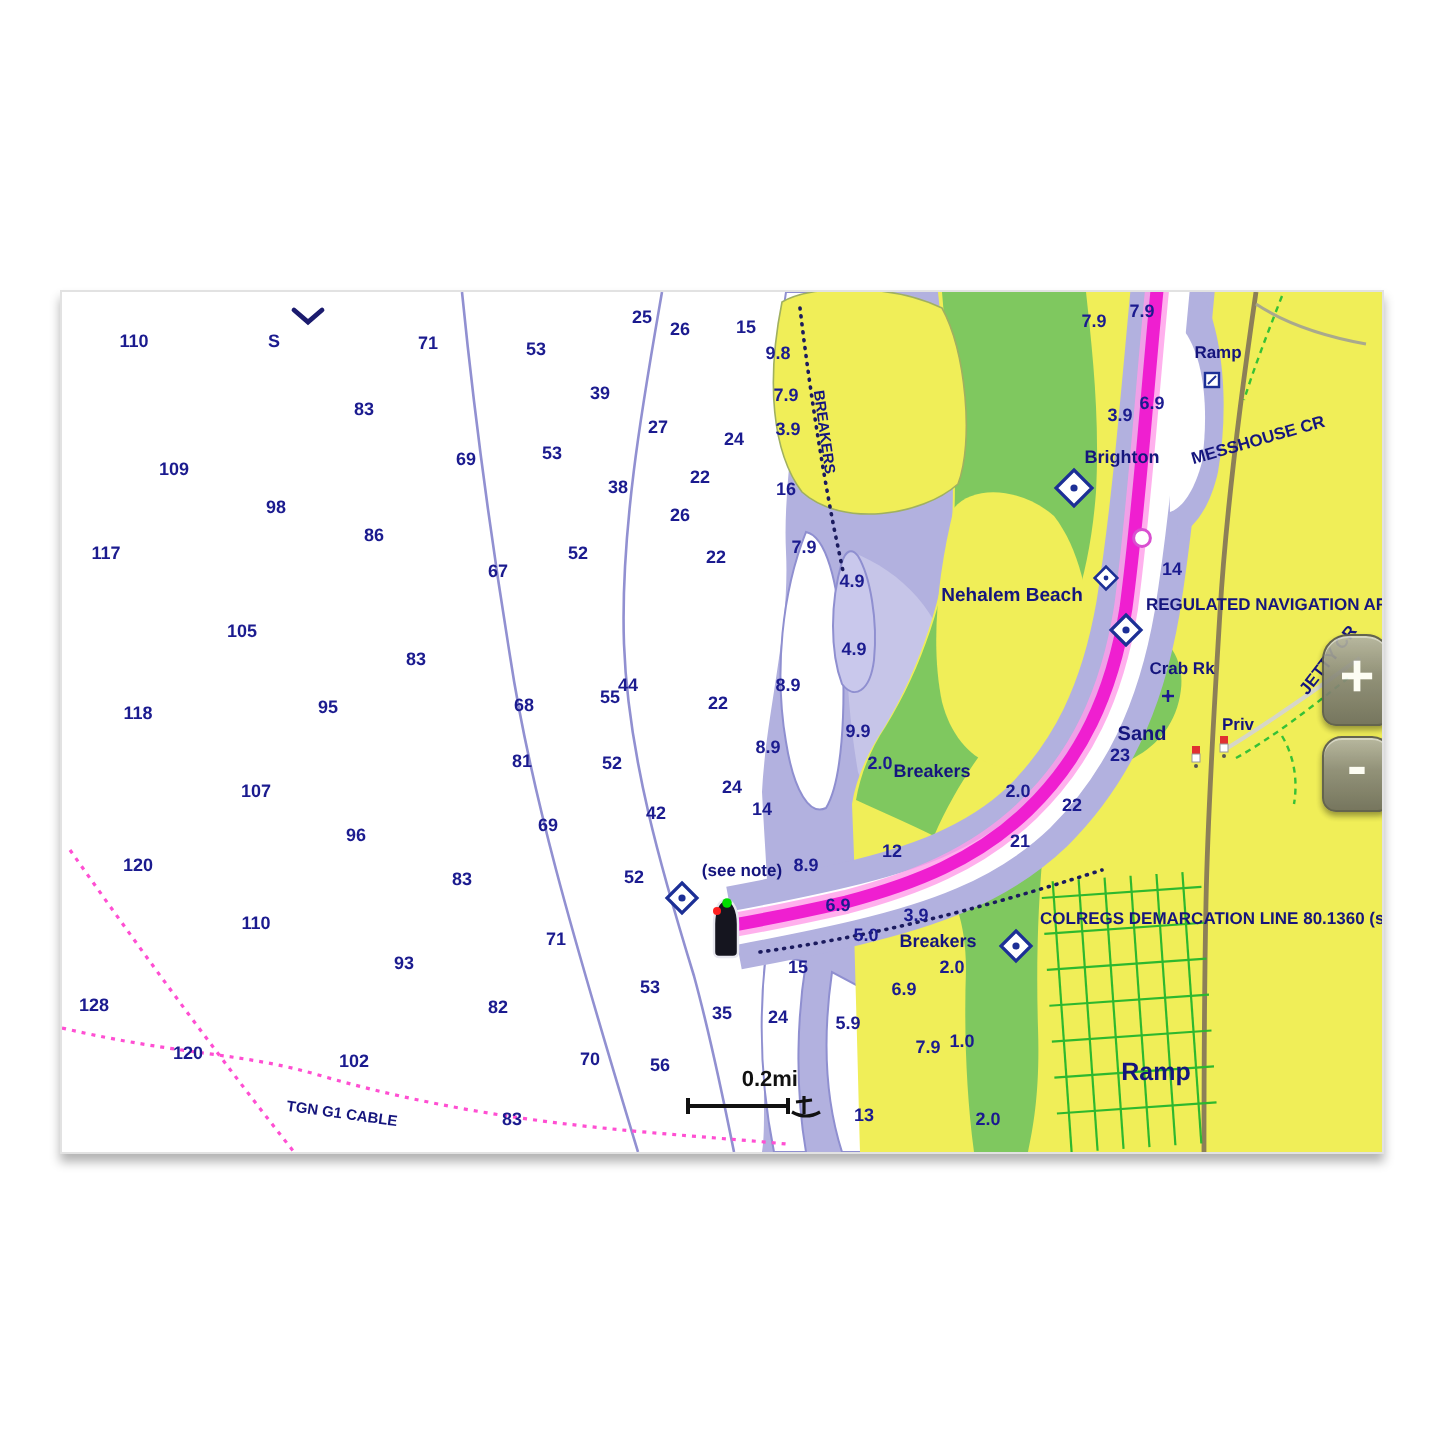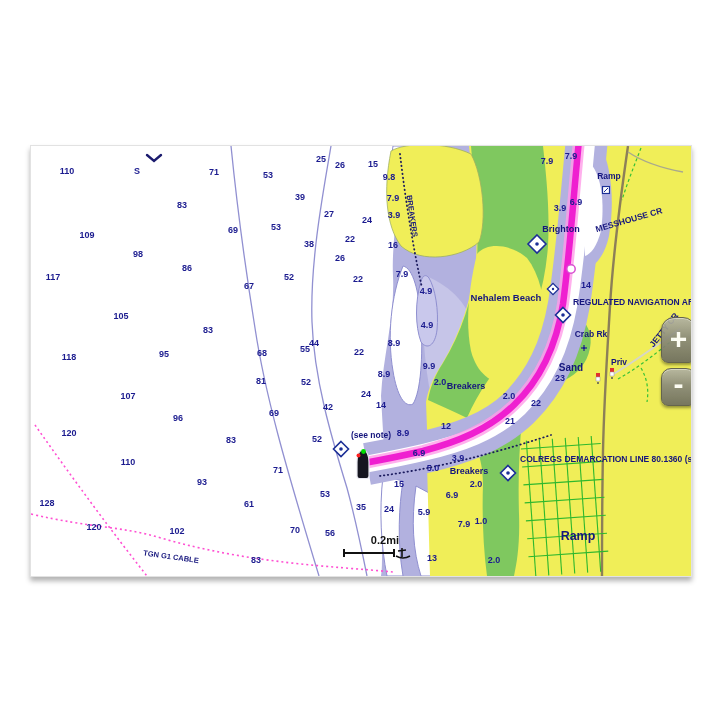--- a/index.html
+++ b/index.html
@@ -164,21 +164,21 @@
       <span class="snd" style="left: 97px; top: 316px;">110</span>
       <span class="snd" style="left: 247px; top: 324px;">71</span>
       <span class="snd" style="left: 16px; top: 345px; margin-top: 12px;">128</span>
       <span class="snd" style="left: 171px; top: 336px;">93</span>
       <span class="snd" style="left: 294px; top: 348px;">53</span>
       <span class="snd" style="left: 368px; top: 338px;">15</span>
       <span class="snd" style="left: 421px; top: 349px;">6.9</span>
       <span class="snd" style="left: 445px; top: 338px;">2.0</span>
       <span class="snd" style="left: 330px; top: 361px;">35</span>
       <span class="snd" style="left: 358px; top: 363px;">24</span>
-      <span class="snd" style="left: 218px; top: 358px;">61</span>
+      <span class="snd" style="left: 218px; top: 358px;">82</span>
       <span class="snd" style="left: 393px; top: 366px;">5.9</span>
       <span class="snd" style="left: 146px; top: 385px;">102</span>
       <span class="snd" style="left: 264px; top: 384px;">70</span>
       <span class="snd" style="left: 299px; top: 387px;">56</span>
       <span class="snd" style="left: 450px; top: 375px;">1.0</span>
       <span class="snd" style="left: 433px; top: 378px;">7.9</span>
       <span class="snd" style="left: 63px; top: 381px;">120</span>
       <span class="snd" style="left: 401px; top: 412px;">13</span>
       <span class="snd" style="left: 463px; top: 414px;">2.0</span>
       <span class="snd" style="left: 225px; top: 414px;">83</span>

